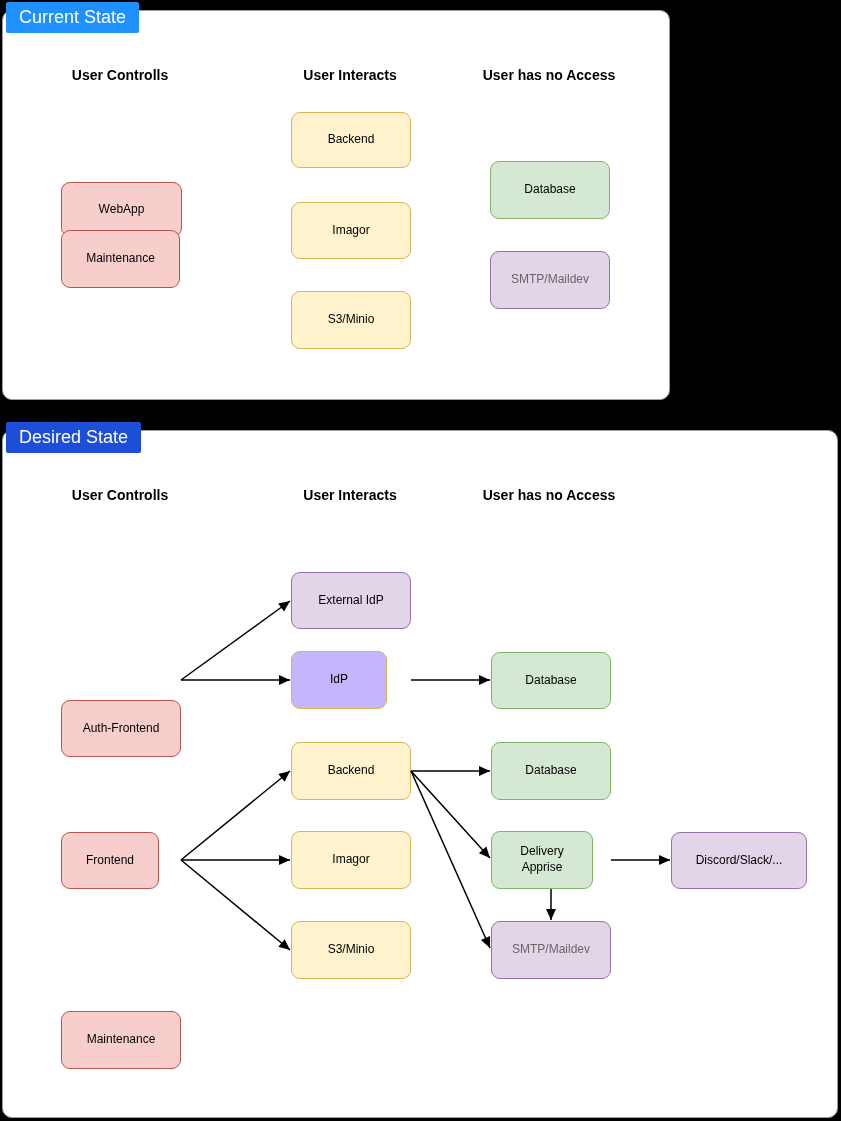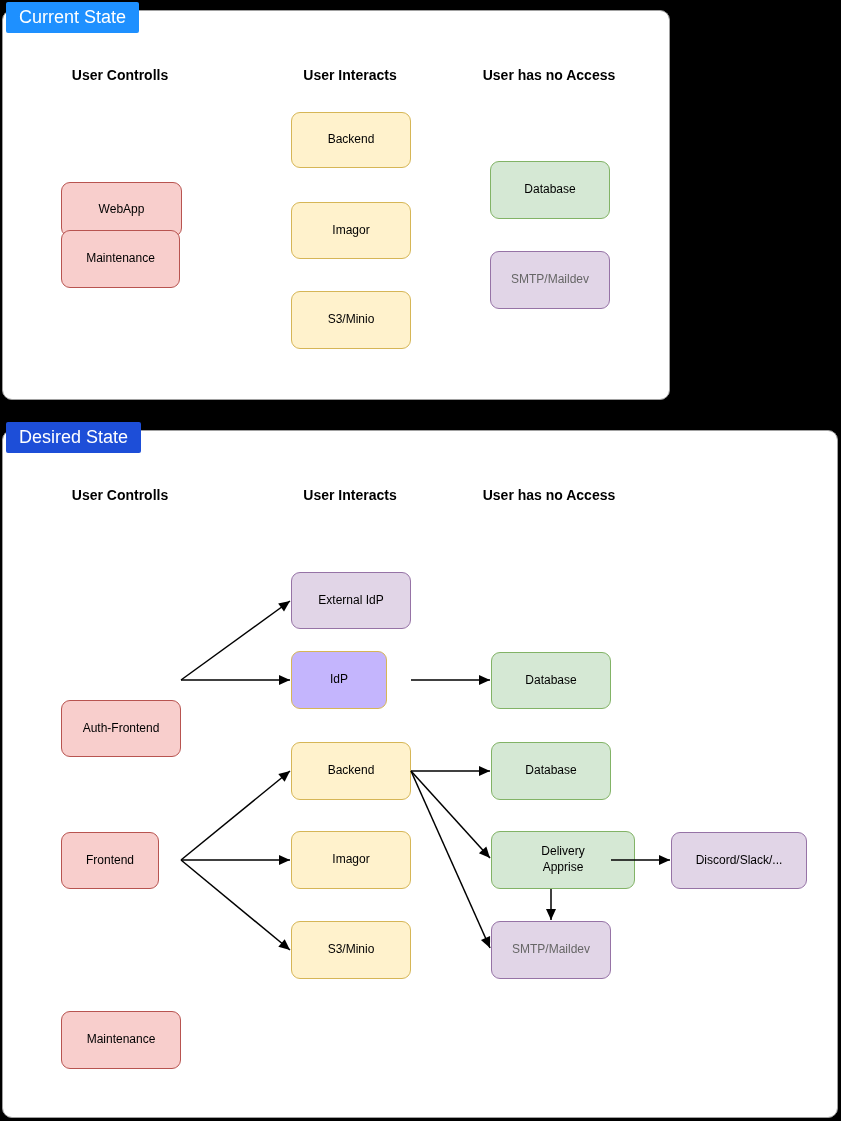--- a/index.html
+++ b/index.html
@@ -79,21 +79,21 @@
     <div class="col-header" style="left: 449px; top: 487px;">User has no Access</div>
     <div class="node" style="left: 61px; top: 652px; width: 120px; height: 57px; background: rgb(248, 206, 204); border: 1px solid rgb(184, 84, 80); margin-top: 48px;">Auth-Frontend</div>
     <div class="node" style="left: 291px; top: 572px; width: 120px; height: 57px; background: rgb(225, 213, 231); border: 1px solid rgb(150, 115, 166);">External IdP</div>
     <div class="node" style="left: 291px; top: 651px; width: 96px; height: 58px; background: #c4b5fd; border: 1px solid rgb(214, 182, 86);">IdP</div>
     <div class="node" style="left: 61px; top: 832px; width: 98px; height: 57px; background: rgb(248, 206, 204); border: 1px solid rgb(184, 84, 80);">Frontend</div>
     <div class="node" style="left: 291px; top: 742px; width: 120px; height: 58px; background: rgb(255, 242, 204); border: 1px solid rgb(214, 182, 86);">Backend</div>
     <div class="node" style="left: 291px; top: 831px; width: 120px; height: 58px; background: rgb(255, 242, 204); border: 1px solid rgb(214, 182, 86);">Imagor</div>
     <div class="node" style="left: 291px; top: 921px; width: 120px; height: 58px; background: rgb(255, 242, 204); border: 1px solid rgb(214, 182, 86);">S3/Minio</div>
     <div class="node" style="left: 491px; top: 652px; width: 120px; height: 57px; background: rgb(213, 232, 212); border: 1px solid rgb(130, 179, 102);">Database</div>
     <div class="node" style="left: 491px; top: 742px; width: 120px; height: 58px; background: rgb(213, 232, 212); border: 1px solid rgb(130, 179, 102);">Database</div>
-    <div class="node" style="left: 491px; top: 831px; width: 144px; height: 58px; background: rgb(213, 232, 212); border: 1px solid rgb(130, 179, 102); text-align: center;">Delivery
+    <div class="node" style="left: 491px; top: 831px; width: 102px; height: 58px; background: rgb(213, 232, 212); border: 1px solid rgb(130, 179, 102); text-align: center;">Delivery
 Apprise</div>
     <div class="node" style="left: 491px; top: 921px; width: 120px; height: 58px; background: rgb(225, 213, 231); border: 1px solid rgb(150, 115, 166); color: rgb(102, 102, 102);">SMTP/Maildev</div>
     <div class="node" style="left: 671px; top: 832px; width: 136px; height: 57px; background: rgb(225, 213, 231); border: 1px solid rgb(150, 115, 166);">Discord/Slack/...</div>
     <div class="node" style="left: 61px; top: 1011px; width: 120px; height: 58px; background: rgb(248, 206, 204); border: 1px solid rgb(184, 84, 80);">Maintenance</div>
     <svg class="edges" width="841" height="1121">
       <defs>
         <marker id="arrow" markerUnits="userSpaceOnUse" markerWidth="13" markerHeight="12" refX="12" refY="6" orient="auto">
           <path d="M1,1 L12,6 L1,11 Z" fill="#000000"></path>
         </marker>
       </defs>

